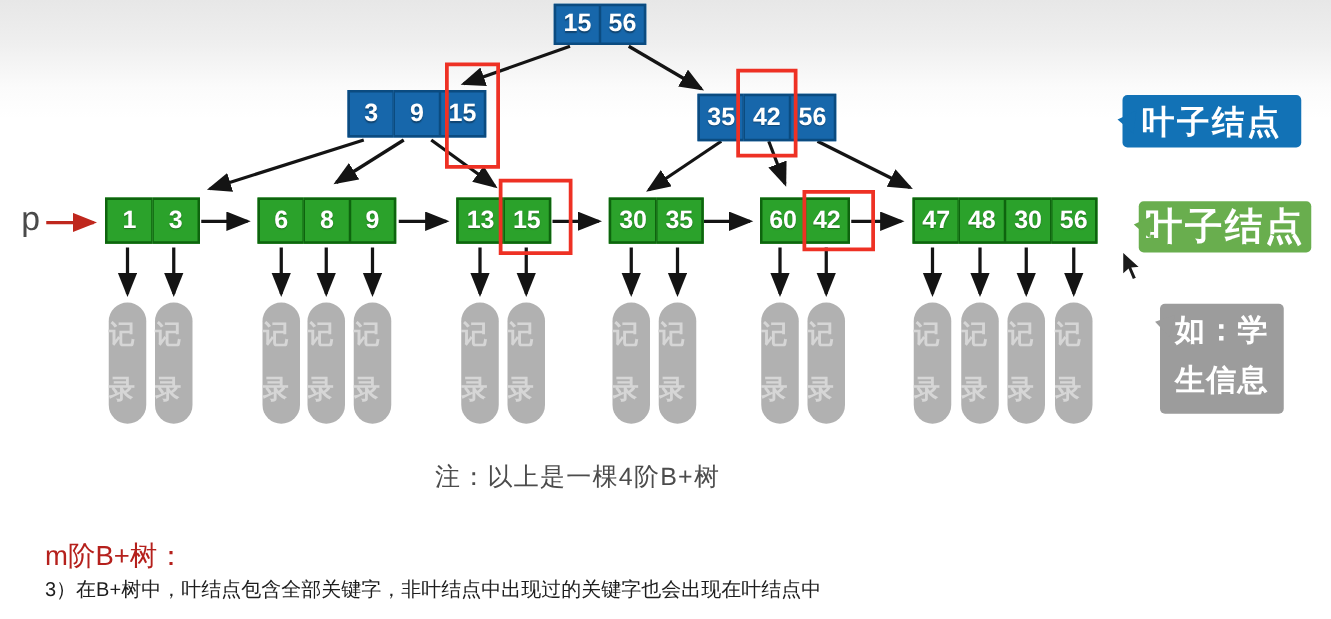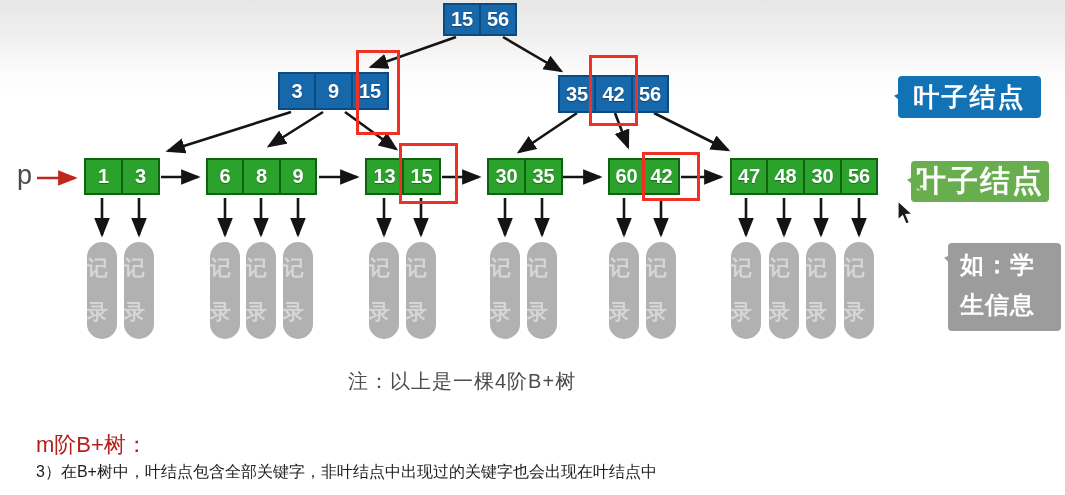--- a/index.html
+++ b/index.html
@@ -175,19 +175,19 @@
   <div class="record" style="left:527px;top:242px;">记录</div>
   <div class="record" style="left:609px;top:242px;">记录</div>
   <div class="record" style="left:646px;top:242px;">记录</div>
   <div class="record" style="left:731px;top:242px;">记录</div>
   <div class="record" style="left:769px;top:242px;">记录</div>
   <div class="record" style="left:806px;top:242px;">记录</div>
   <div class="record" style="left:844px;top:242px;">记录</div>
 
   <div class="bubble blue" style="left:898px;top:76px;width:143px;height:42px;">叶子结点</div>
   <div class="bubble green" style="left:911px;top:161px;width:138px;height:41px;">叶子结点</div>
-  <div class="bubble gray" style="left:948px;top:243px;width:113px;height:88px;">如：学生信息</div>
+  <div class="bubble gray" style="left:928px;top:243px;width:99px;height:88px;">如：学生信息</div>
 
   <div class="caption">注：以上是一棵4阶B+树</div>
   <div class="note-head">m阶B+树：</div>
   <div class="note-body">3）在B+树中，叶结点包含全部关键字，非叶结点中出现过的关键字也会出现在叶结点中</div>
 
 </div>
 
 </body></html>

